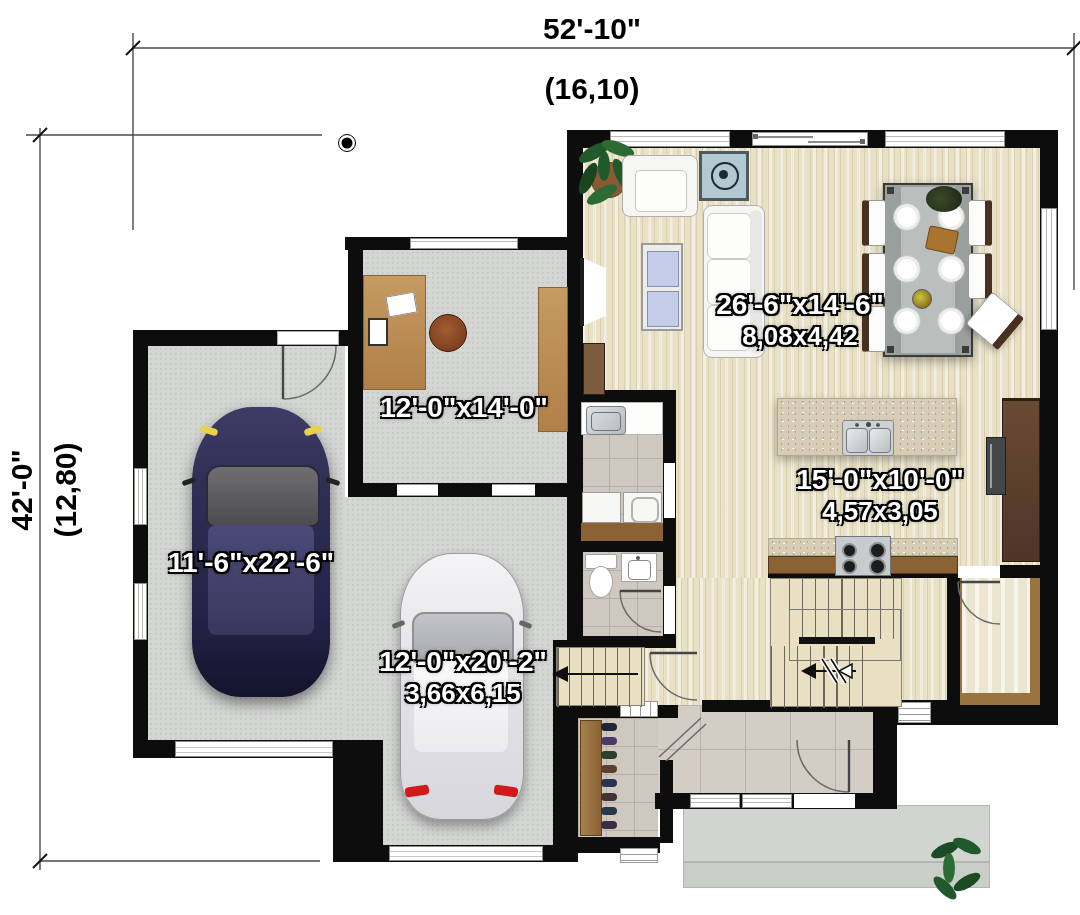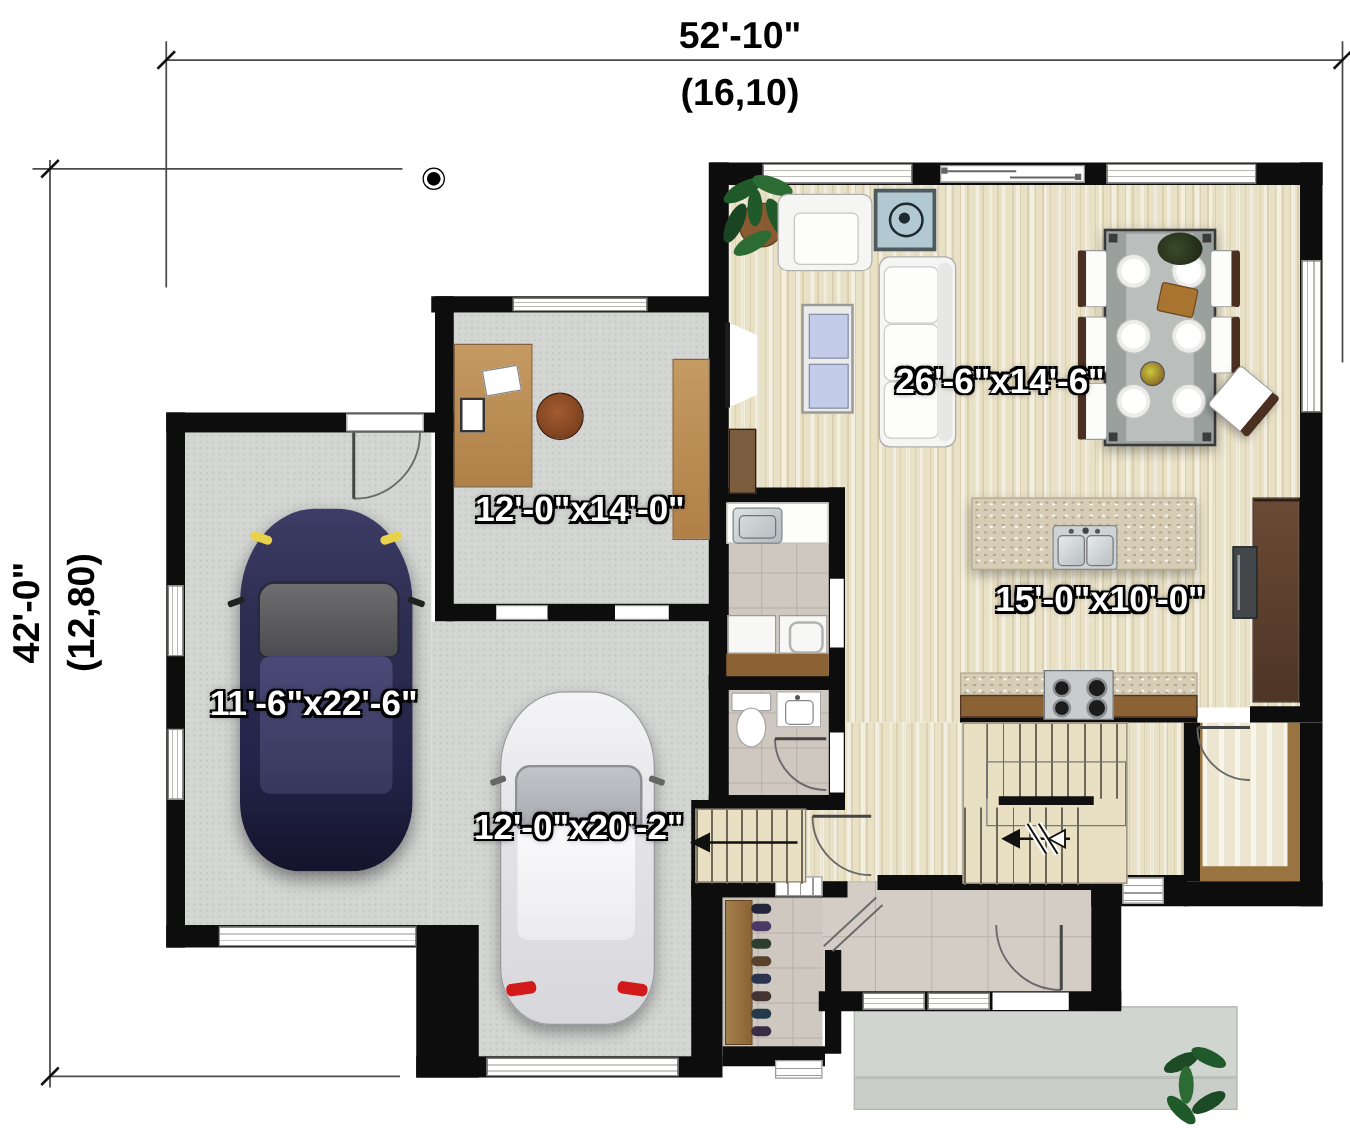--- a/index.html
+++ b/index.html
@@ -329,33 +329,36 @@
       <polygon points="852,664 852,678 839,671" fill="#fff" stroke="#111" stroke-width="1.5"></polygon>
     </g>
 
     <g>
       <line x1="638" y1="674" x2="566" y2="674" stroke="#111" stroke-width="2"></line>
       <polygon points="568,666 568,682 552,674" fill="#111"></polygon>
     </g>
   </svg>
 
   <div class="dim hc" style="left:592px;top:12px;">52'-10"</div>
-  <div class="dim hc" style="left:592px;top:58px;">(16,10)</div>
+  <div class="dim hc" style="left:592px;top:72px;">(16,10)</div>
   <div class="dim vc" style="left:22px;top:490px;">42'-0"</div>
   <div class="dim vc" style="left:66px;top:490px;">(12,80)</div>
 
   <div class="lbl" style="left:800px;top:289px;">
     <div class="l1">26'-6"x14'-6"</div>
+    <div class="l2">8,08x4,42</div>
   </div>
   <div class="lbl" style="left:880px;top:464px;">
     <div class="l1">15'-0"x10'-0"</div>
+    <div class="l2">4,57x3,05</div>
   </div>
   <div class="lbl" style="left:464px;top:392px;">
     <div class="l1">12'-0"x14'-0"</div>
   </div>
   <div class="lbl" style="left:251px;top:547px;">
     <div class="l1">11'-6"x22'-6"</div>
   </div>
   <div class="lbl" style="left:463px;top:646px;">
     <div class="l1">12'-0"x20'-2"</div>
+    <div class="l2">3,66x6,15</div>
   </div>
 
 </div>
 
 </body></html>

